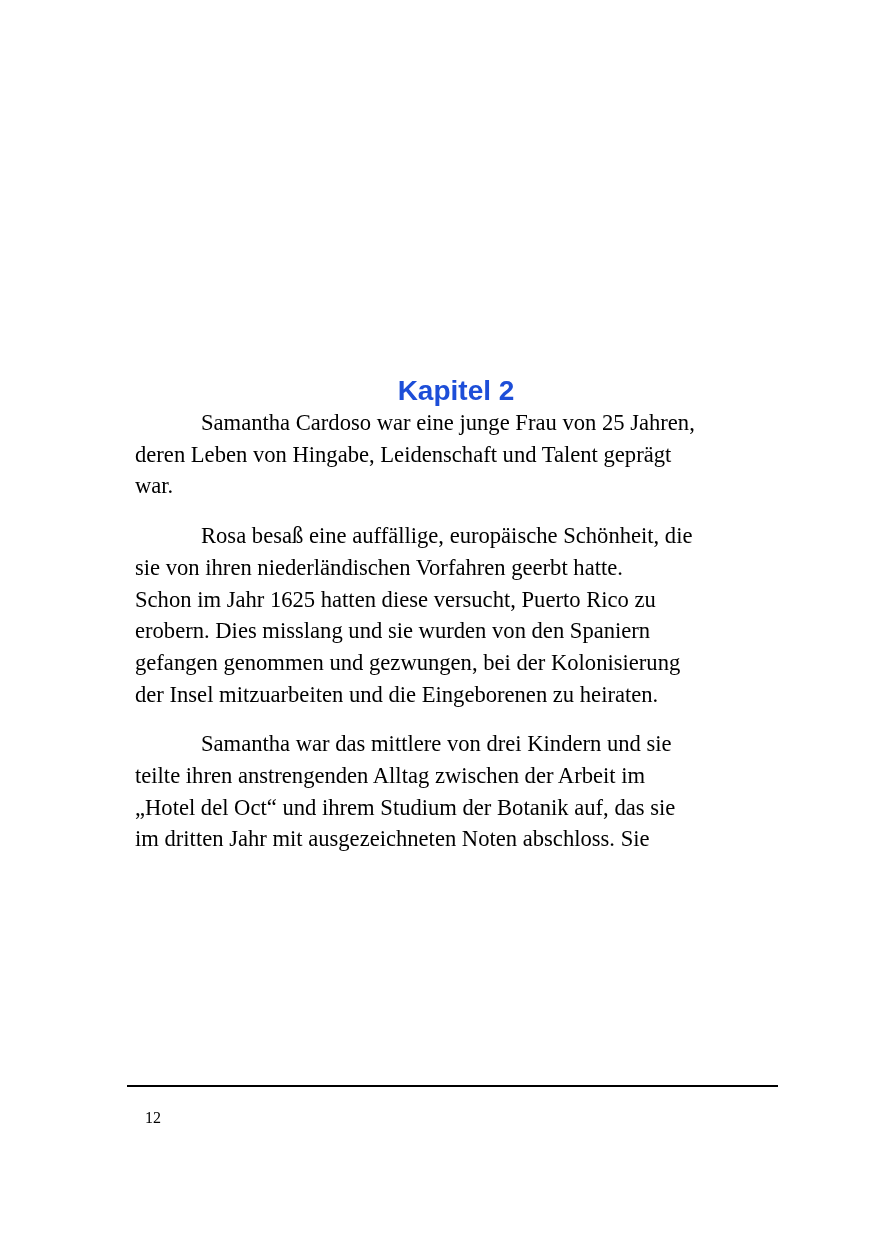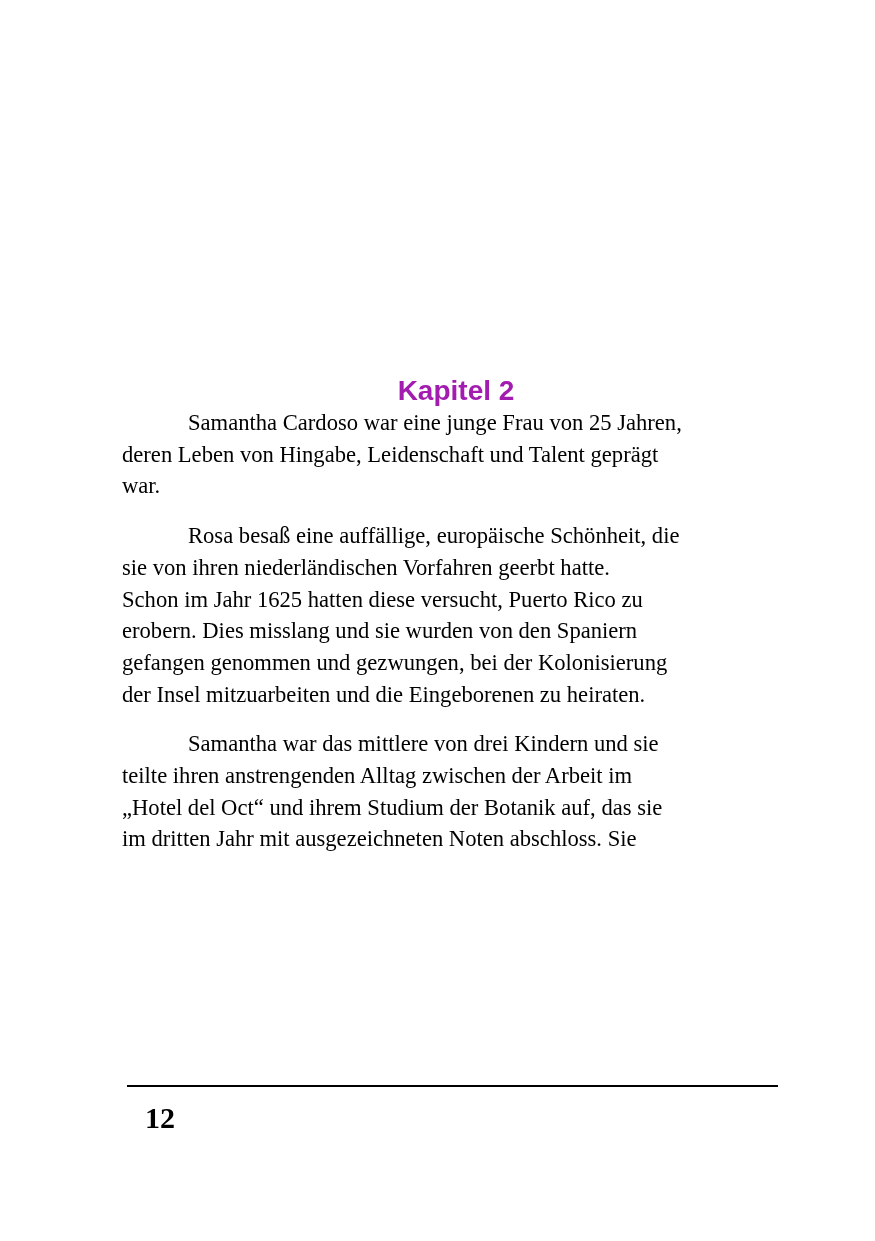--- a/index.html
+++ b/index.html
@@ -26,50 +26,49 @@
     margin: 0;
     font-family: "Liberation Sans", "DejaVu Sans", sans-serif;
     font-weight: bold;
     font-size: 28px;
     line-height: 33px;
     text-align: center;
     text-indent: 35px; 
     color: #2F5496;
   }
   .para {
-    margin: 0 0 18px 0;
+    margin: 0 0 18px 13px;
     font-size: 22.6px;
     line-height: 31.7px;
     text-indent: 66px;
     white-space: pre;      
     overflow: visible;
   }
   .footer-rule {
     position: absolute;
     top: 1085px;
     left: 127px;
     width: 651px;
     height: 0;
     border-top: 2px solid #000000;
   }
   .page-number {
     position: absolute;
     top: 1105px;
     left: 145px;
-    font-size: 30px;
+    font-size: 16px;
     line-height: 26px;
-    font-weight: bold;
   }
 </style>
 </head>
 <body>
 
 <div class="page">
   <div class="content">
-    <h1 class="chapter-heading" style="color: #a21caf;">Kapitel 2</h1>
+    <h1 class="chapter-heading" style="color: #1d4ed8;">Kapitel 2</h1>
     <p class="para">Samantha Cardoso war eine junge Frau von 25 Jahren,
 deren Leben von Hingabe, Leidenschaft und Talent geprägt
 war.</p>
     <p class="para">Rosa besaß eine auffällige, europäische Schönheit, die
 sie von ihren niederländischen Vorfahren geerbt hatte.
 Schon im Jahr 1625 hatten diese versucht, Puerto Rico zu
 erobern. Dies misslang und sie wurden von den Spaniern
 gefangen genommen und gezwungen, bei der Kolonisierung
 der Insel mitzuarbeiten und die Eingeborenen zu heiraten.</p>
     <p class="para">Samantha war das mittlere von drei Kindern und sie

